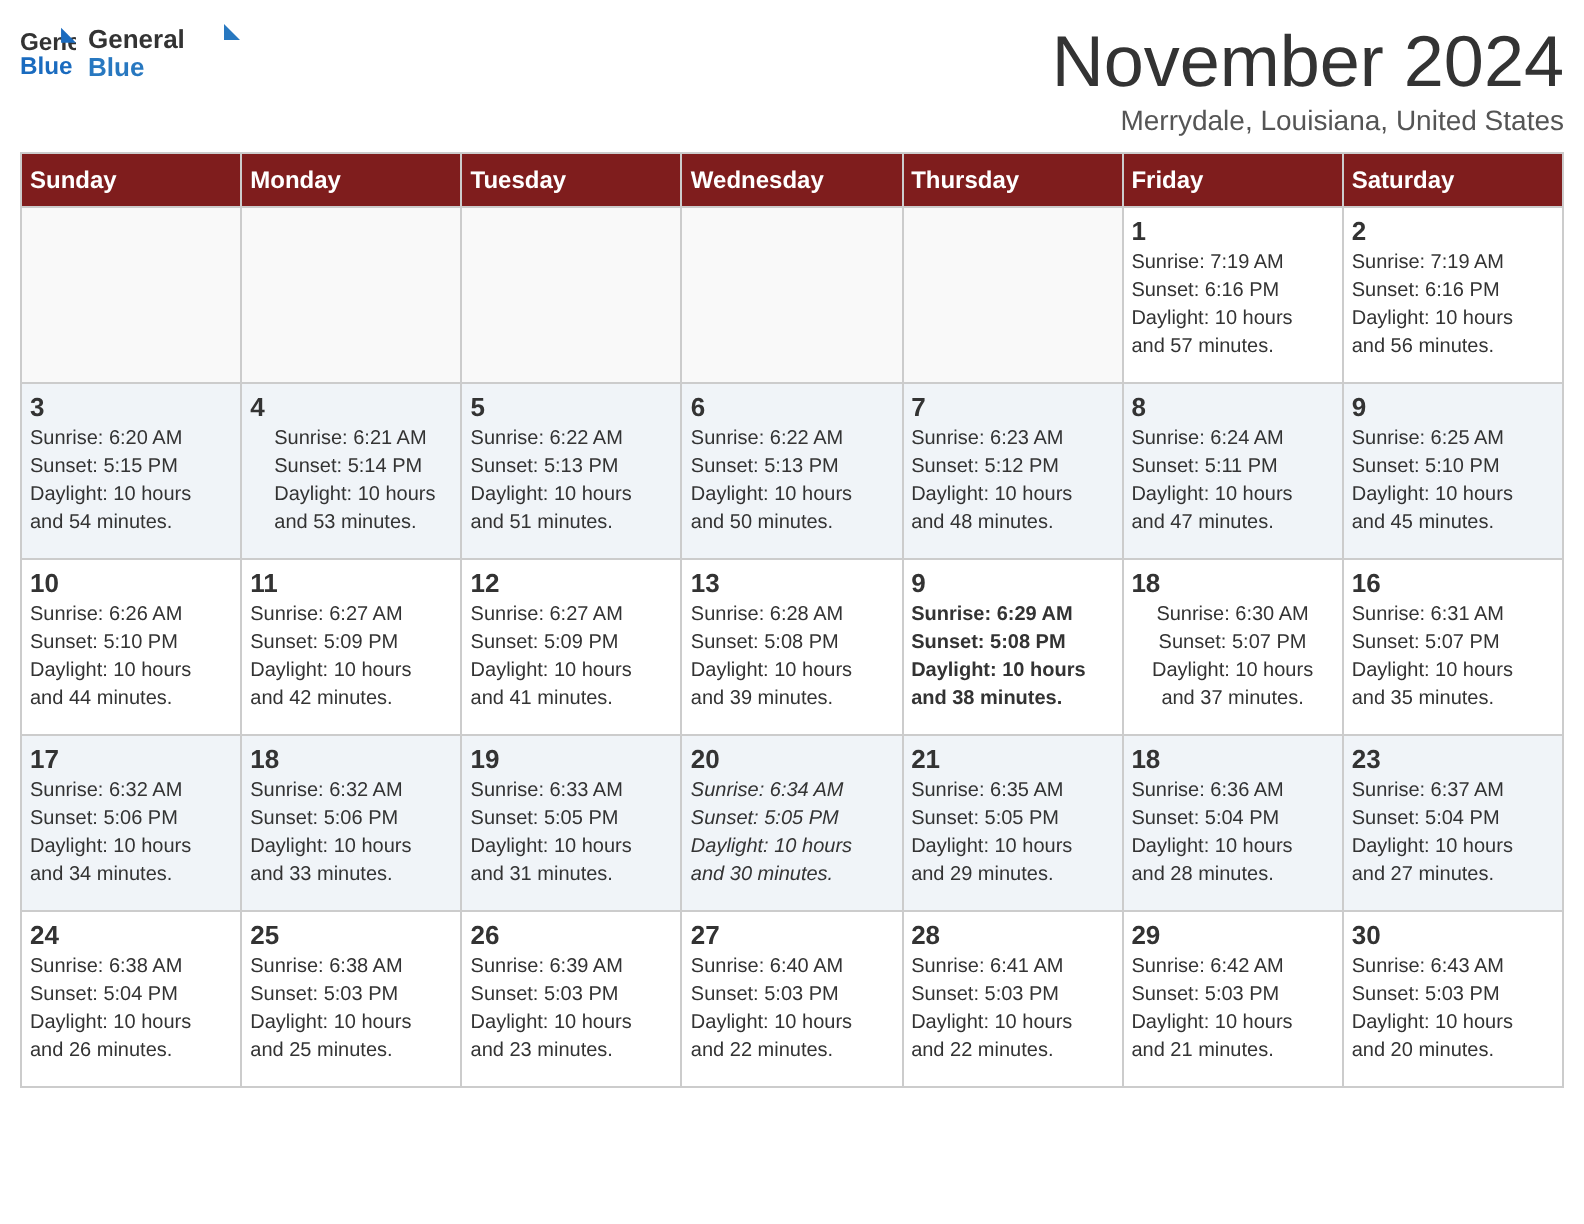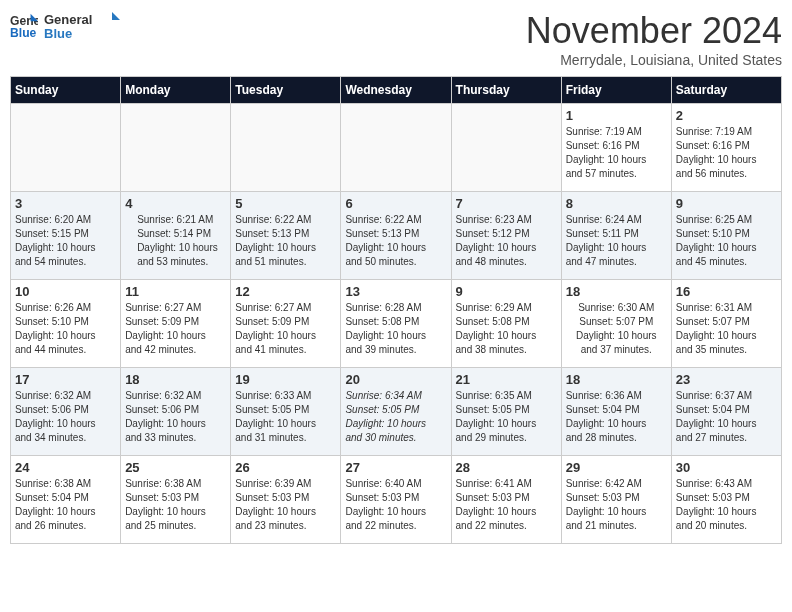--- a/index.html
+++ b/index.html
@@ -36,21 +36,21 @@
     .location {
       font-size: 14px;
       color: #555;
     }
     table {
       width: 100%;
       border-collapse: collapse;
       table-layout: fixed;
     }
     th {
-      background-color: #0f172a;
+      background-color: #7f1d1d;
       color: #fff;
       font-size: 12px;
       font-weight: bold;
       padding: 6px 4px;
       text-align: left;
       border: 1px solid #ccc;
     }
     td {
       border: 1px solid #ccc;
       vertical-align: top;
@@ -209,21 +209,21 @@
         </td>
         <td>
           <div class="day-num">13</div>
           <div class="day-info" style="white-space: pre-line;">Sunrise: 6:28 AM
 Sunset: 5:08 PM
 Daylight: 10 hours
 and 39 minutes.</div>
         </td>
         <td>
           <div class="day-num">9</div>
-          <div class="day-info" style="white-space: pre-line;">Sunrise: 6:29 AM
+          <div class="day-info" style="white-space: pre-line; font-weight: bold;">Sunrise: 6:29 AM
 Sunset: 5:08 PM
 Daylight: 10 hours
 and 38 minutes.</div>
         </td>
         <td>
           <div class="day-num">18</div>
           <div class="day-info" style="white-space: pre-line; text-align: center;">Sunrise: 6:30 AM
 Sunset: 5:07 PM
 Daylight: 10 hours
 and 37 minutes.</div>

